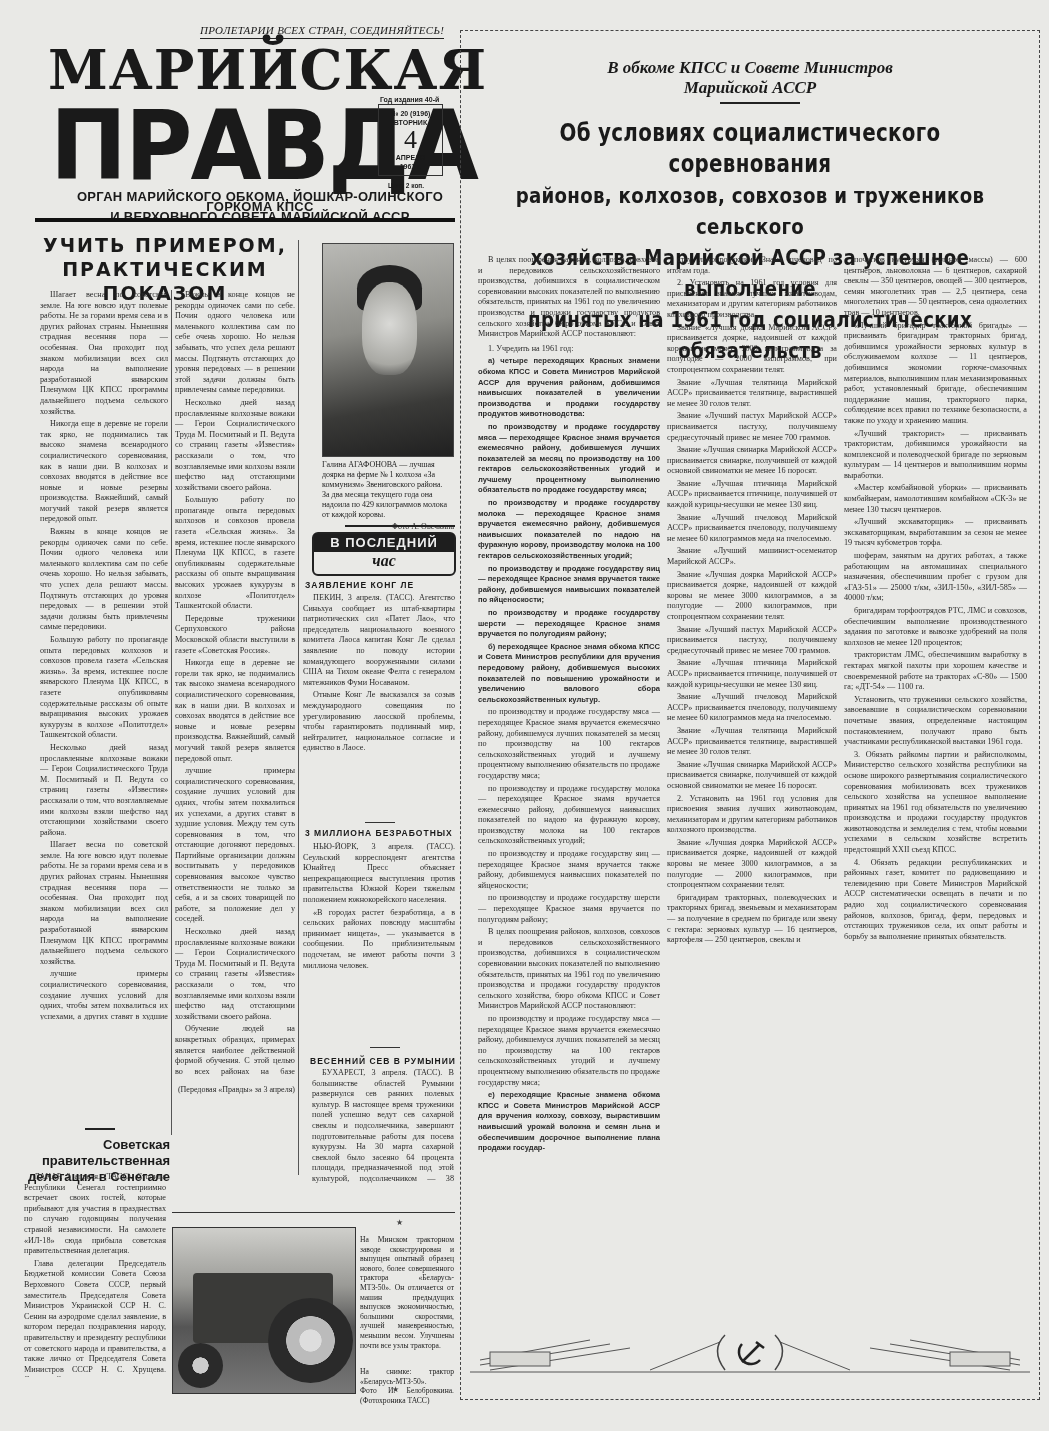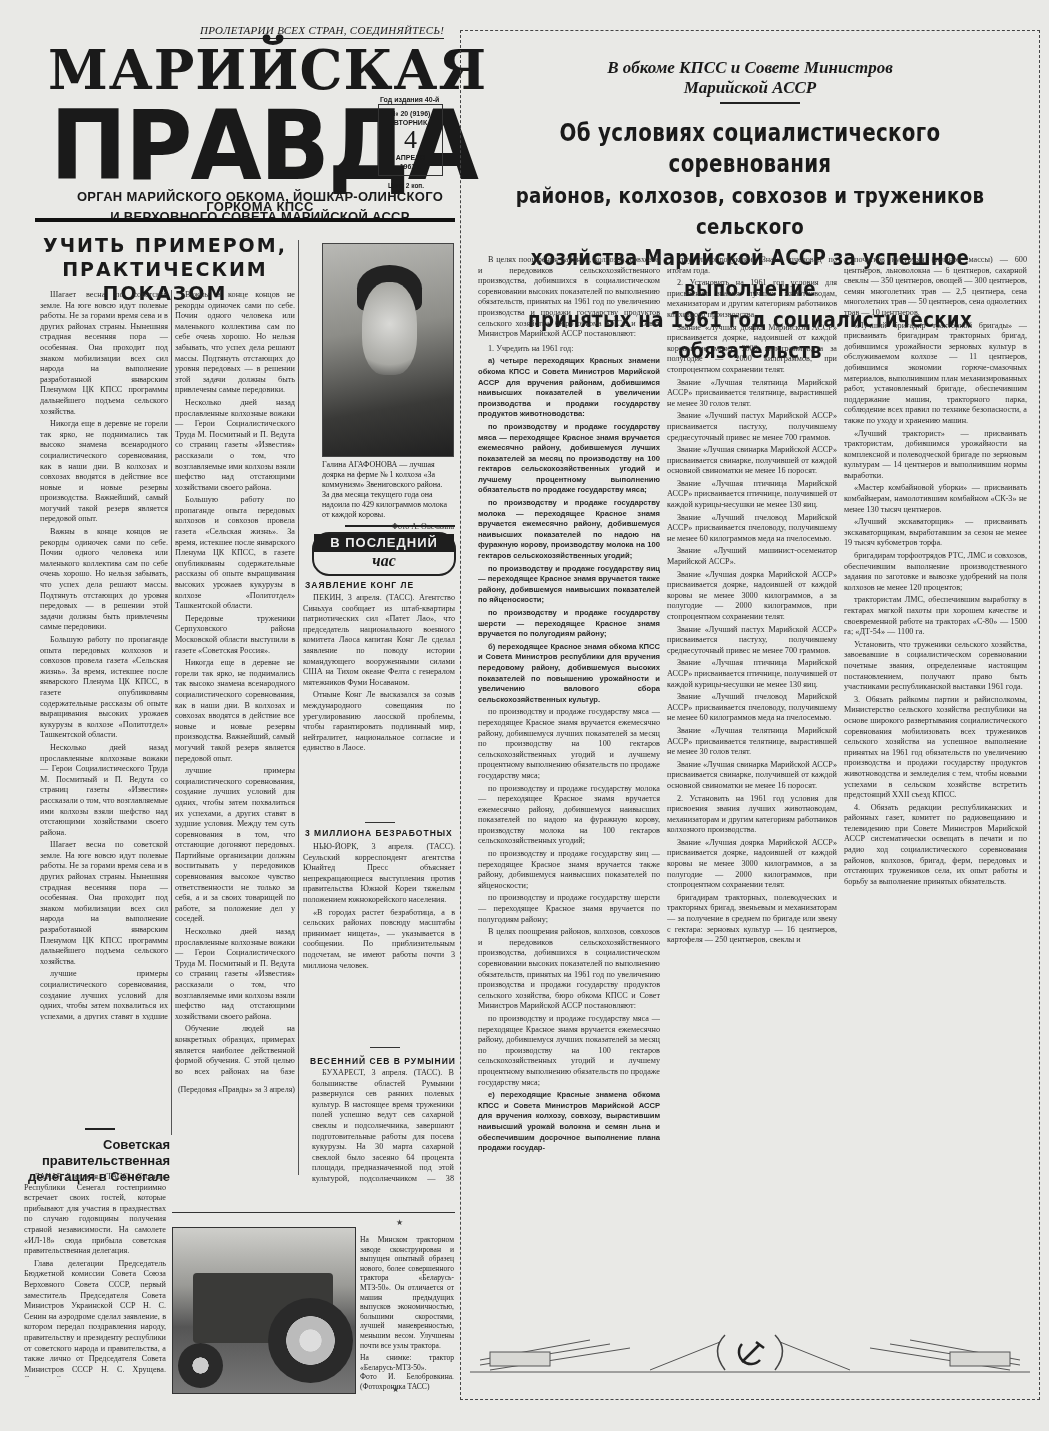--- a/index.html
+++ b/index.html
@@ -16,21 +16,21 @@
   .datebox .day{font-family:"Liberation Serif",serif;font-size:26px;line-height:26px;font-weight:normal;}
   .price{left:388px;top:182px;font-size:6.5px;font-weight:bold;}
   .organ{left:60px;top:192px;width:400px;text-align:center;font-size:13px;font-weight:bold;letter-spacing:0.3px;line-height:10px;}
   .rule-l{left:35px;top:218px;width:420px;height:4px;background:#111;}
   .h-left{left:30px;top:233px;width:270px;text-align:center;font-family:"DejaVu Sans",sans-serif;font-weight:bold;font-size:19px;line-height:24px;letter-spacing:2px;}
   .colrule{width:1px;background:#555;}
   .photo{background:linear-gradient(170deg,#b9b9b5 0%,#8d8d88 40%,#3a3a38 75%,#202020 100%);border:1px solid #444;}
   .photo .face{position:absolute;left:30%;top:18%;width:42%;height:44%;border-radius:45% 45% 40% 40%;background:radial-gradient(circle at 50% 45%,#d9d9d6,#a8a8a3 70%,#4a4a48);}
   .photo .hair{position:absolute;left:26%;top:10%;width:50%;height:22%;border-radius:50% 50% 20% 20%;background:#222;}
   .caption{font-family:"Liberation Serif",serif;font-size:8px;line-height:10px;color:#222;}
-  .lasthour{left:312px;top:532px;width:140px;height:40px;border:2px solid #222;border-radius:17px;}
+  .lasthour{left:312px;top:532px;width:140px;height:40px;border:2px solid #222;border-radius:6px;}
   .lasthour .top{background:#1e1e1e;color:#eee;font-weight:bold;font-size:13px;text-align:center;letter-spacing:1px;line-height:18px;}
   .lasthour .bot{font-family:"Liberation Serif",serif;font-style:italic;font-weight:bold;font-size:16px;text-align:center;line-height:18px;}
   .subhead{font-family:"Liberation Sans",sans-serif;font-size:8.5px;font-weight:bold;letter-spacing:1px;text-align:left;}
   .frame{left:460px;top:30px;width:578px;height:1368px;border:1px dashed #444;}
   .kicker{left:460px;top:58px;width:580px;text-align:center;font-family:"Liberation Serif",serif;font-style:italic;font-weight:bold;font-size:17px;line-height:20px;}
   .kick-rule{left:720px;top:102px;width:80px;height:2px;background:#222;}
   .h-right{left:470px;top:118px;width:560px;text-align:center;font-family:"DejaVu Sans Condensed","DejaVu Sans",sans-serif;font-weight:bold;font-size:22px;line-height:31px;letter-spacing:0.3px;transform:scaleX(0.92);transform-origin:center top;}
   .h-sen{left:20px;top:1137px;width:150px;text-align:right;font-weight:bold;font-size:13px;line-height:16px;}
   .tractor{left:172px;top:1227px;width:182px;height:165px;background:linear-gradient(180deg,#cfcfcb 0%,#9a9a96 35%,#555 60%,#777 100%);border:1px solid #333;overflow:hidden;}
   .tractor .body{position:absolute;left:20px;top:45px;width:140px;height:70px;background:#3a3a38;border-radius:4px;}
@@ -129,21 +129,21 @@
 <div class="abs" style="left:172px;top:1212px;width:283px;height:1px;background:#333"></div>
 
 <div class="abs tractor">
   <div class="body"></div>
   <div class="wheel"></div>
   <div class="wheel2"></div>
 </div>
 <div class="abs" style="left:396px;top:1218px;font-size:8px;color:#444">★</div>
 <div class="abs caption" style="left:360px;top:1235px;width:94px;font-size:7.6px;line-height:9.6px;text-align:justify">
   <div>На Минском тракторном заводе сконструирован и выпущен опытный образец нового, более совершенного трактора «Беларусь-МТЗ-50». Он отличается от машин предыдущих выпусков экономичностью, большими скоростями, лучшей маневренностью, меньшим весом. Улучшены почти все узлы трактора.</div>
-  <div style="margin-top:3px">На снимке: трактор «Беларусь-МТЗ-50».</div>
+  <div style="margin-top:17px">На снимке: трактор «Беларусь-МТЗ-50».</div>
   <div>Фото И. Белобровкина. (Фотохроника ТАСС)</div>
 </div>
 <div class="abs" style="left:392px;top:1385px;font-size:8px;color:#444">★</div>
 
 <div class="abs frame"></div>
 <div class="abs kicker">
   <div>В обкоме КПСС и Совете Министров</div>
   <div>Марийской АССР</div>
 </div>
 <div class="abs kick-rule"></div>
@@ -192,20 +192,21 @@
   <p>Звание «Лучшая доярка Марийской АССР» присваивается доярке, надоившей от каждой коровы не менее 3000 килограммов, а за полугодие — 2000 килограммов, при стопроцентном сохранении телят.</p>
   <p>бригадирам тракторных, полеводческих и тракторных бригад, звеньевым и механизаторам — за получение в среднем по бригаде или звену с гектара: зерновых культур — 16 центнеров, картофеля — 250 центнеров, свеклы и</p>
 </div>
 
 <div class="abs txt" style="left:844px;top:255px;width:183px;height:1050px;overflow:hidden">
   <p>початков кукурузы (зеленой массы) — 600 центнеров, льноволокна — 6 центнеров, сахарной свеклы — 350 центнеров, овощей — 300 центнеров, семян многолетних трав — 2,5 центнера, сена многолетних трав — 50 центнеров, сена однолетних трав — 10 центнеров.</p>
   <p>«Лучший бригадир тракторной бригады» — присваивать бригадирам тракторных бригад, добившимся урожайности зерновых культур в обслуживаемом колхозе — 11 центнеров, добившимся экономии горюче-смазочных материалов, выполнившим план механизированных работ, установленный бригаде, обеспечившим поддержание машин, тракторного парка, соблюдение всех правил по технике безопасности, а также по уходу и хранению машин.</p>
   <p>«Лучший тракторист» — присваивать трактористам, добившимся урожайности на комплексной и полеводческой бригаде по зерновым культурам — 14 центнеров и выполнившим нормы выработки.</p>
   <p>«Мастер комбайновой уборки» — присваивать комбайнерам, намолотившим комбайном «СК-3» не менее 130 тысяч центнеров.</p>
   <p>«Лучший экскаваторщик» — присваивать экскаваторщикам, выработавшим за сезон не менее 19 тысяч кубометров торфа.</p>
+  <p>шоферам, занятым на других работах, а также работающим на автомашинах специального назначения, обеспечившим пробег с грузом для «ГАЗ-51» — 25000 т/км, «ЗИЛ-150», «ЗИЛ-585» — 40000 т/км;</p>
   <p>бригадирам торфоотрядов РТС, ЛМС и совхозов, обеспечившим выполнение производственного задания по заготовке и вывозке удобрений на поля колхозов не менее 120 процентов;</p>
   <p>трактористам ЛМС, обеспечившим выработку в гектарах мягкой пахоты при хорошем качестве и своевременной работе на тракторах «С-80» — 1500 га; «ДТ-54» — 1100 га.</p>
   <p>Установить, что труженики сельского хозяйства, завоевавшие в социалистическом соревновании почетные звания, определенные настоящим постановлением, получают право быть участниками республиканской выставки 1961 года.</p>
   <p>3. Обязать райкомы партии и райисполкомы, Министерство сельского хозяйства республики на основе широкого развертывания социалистического соревнования мобилизовать всех тружеников сельского хозяйства на успешное выполнение принятых на 1961 год обязательств по увеличению производства и продажи государству продуктов животноводства и земледелия с тем, чтобы новыми успехами в сельском хозяйстве встретить предстоящий XXII съезд КПСС.</p>
   <p>4. Обязать редакции республиканских и районных газет, комитет по радиовещанию и телевидению при Совете Министров Марийской АССР систематически освещать в печати и по радио ход социалистического соревнования районов, колхозов, бригад, ферм, передовых и отстающих тружеников села, их опыт работы и борьбу за выполнение принятых обязательств.</p>
 </div>
 
 <svg class="abs ornament" viewBox="0 0 560 45">
   <g stroke="#555" stroke-width="1" fill="none">
     <path d="M10 30 L120 10 M10 35 L140 14 M20 40 L160 18 M180 40 L250 12"></path>

